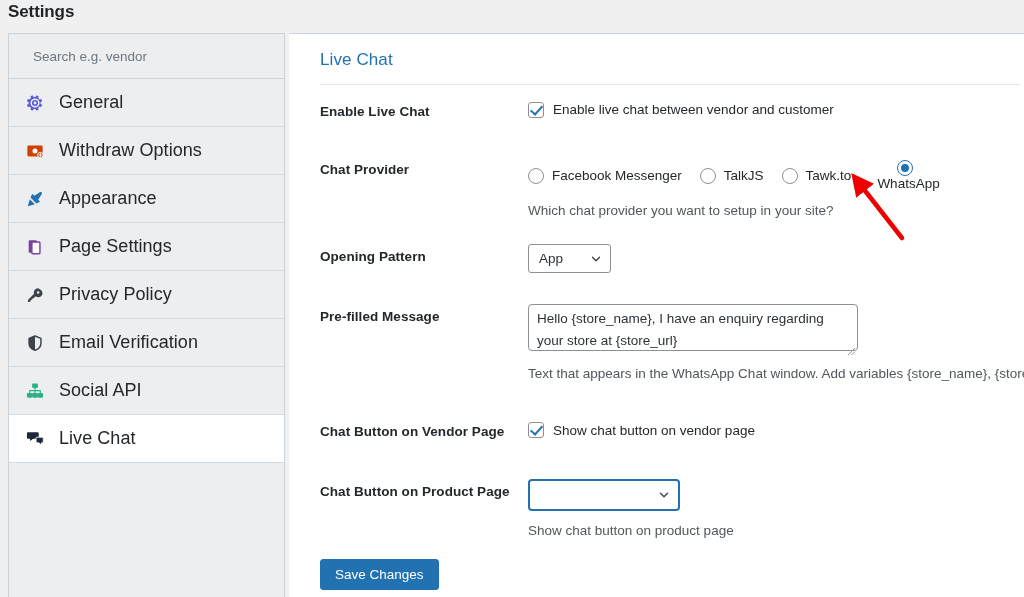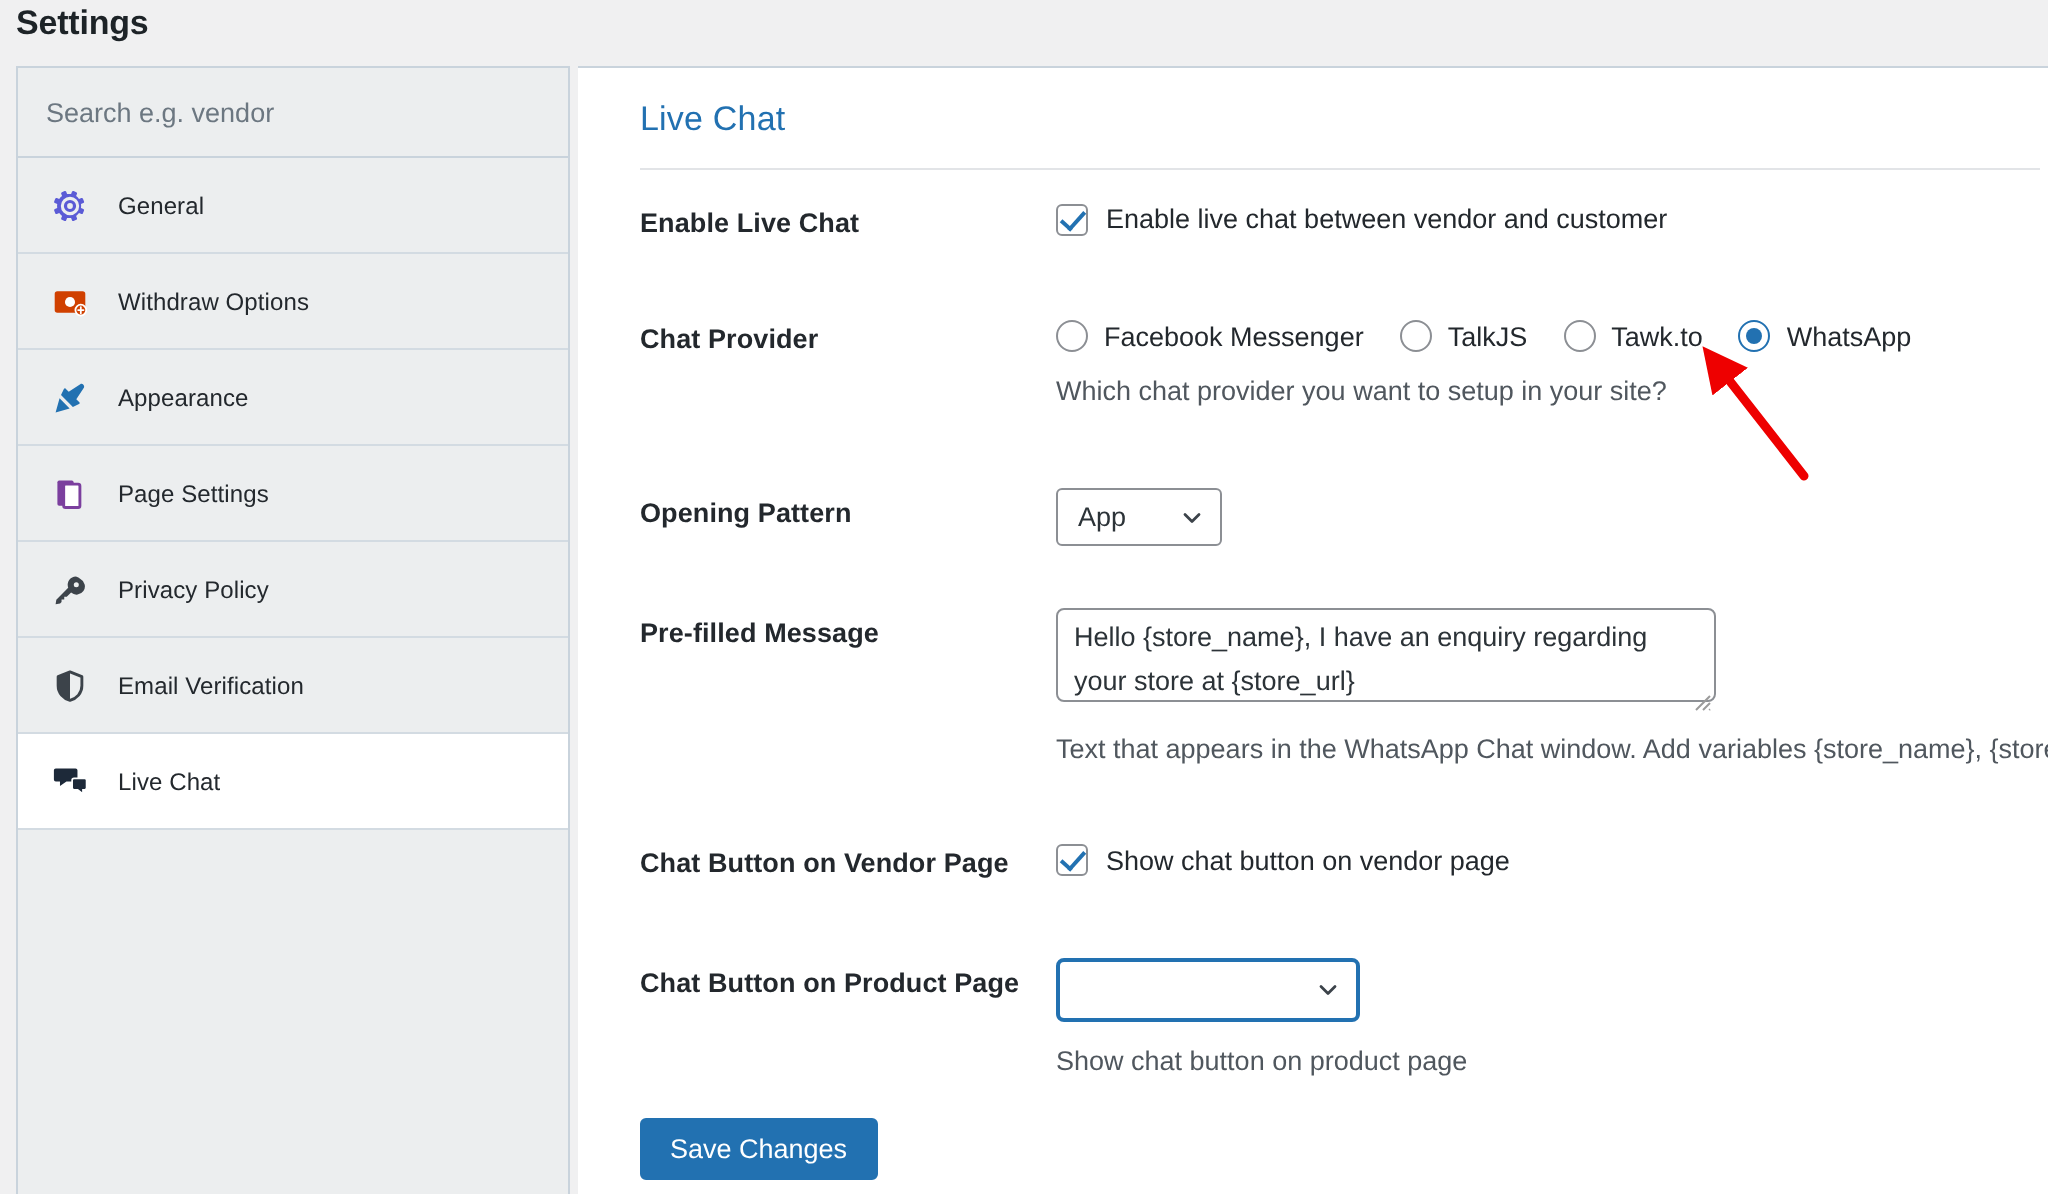--- a/index.html
+++ b/index.html
@@ -48,37 +48,38 @@
   }
   .search-input {
     border: none;
     outline: none;
     background: transparent;
     font-family: "Liberation Sans", sans-serif;
     font-size: 13.5px;
     color: #50575e;
     width: 240px;
     padding: 0;
+    margin-left: 10px;
   }
   .search-input::placeholder { color: #6c7781; opacity: 1; }
 
   .nav-item {
     height: 48px;
     display: flex;
     align-items: center;
     padding-left: 16px;
     border-bottom: 1px solid #d3dbe2;
     cursor: pointer;
     background: #eceeef;
   }
   .nav-item.active {
     background: #ffffff;
   }
   .nav-label {
-    font-size: 12px;
+    font-size: 18px;
     color: #23282d;
     margin-left: 14px;
     letter-spacing: 0.05px;
   }
   .nav-icon {
     width: 20px; height: 20px;
     display: flex; align-items: center; justify-content: center;
     flex: 0 0 20px;
   }
   .nav-icon svg { display: block; }
@@ -148,21 +149,21 @@
   }
   .cb-text {
     font-size: 13.5px;
     color: #23282d;
     margin-left: 9px;
   }
 
   
   .radio-group { display: flex; align-items: center; }
   .radio-wrap { display: flex; align-items: center; margin-right: 18px; cursor: pointer; }
-  .radio-wrap:last-child { margin-right: 0; }
+  .radio-wrap:last-child { margin-right: 0; flex-direction: column; }
   .rb {
     width: 16px; height: 16px;
     border: 1px solid #8c8f94;
     border-radius: 50%;
     background: #fff;
     position: relative;
     flex: 0 0 16px;
   }
   .rb.selected {
     border-color: #2271b1;
@@ -333,20 +334,32 @@
     <div class="nav-item">
       <span class="nav-icon">
         <svg width="18" height="18" viewBox="0 0 20 20" fill="none" stroke="#3c434a" stroke-width="1.6" stroke-linejoin="round">
           <path d="M10 2.2L3.4 4.8v5.1c0 4 2.8 7 6.6 8.1 3.8-1.1 6.6-4.1 6.6-8.1V4.8L10 2.2z"></path>
           <path d="M10 2.2L3.4 4.8v5.1c0 4 2.8 7 6.6 8.1V2.2z" fill="#3c434a" stroke="none"></path>
         </svg>
       </span>
       <span class="nav-label">Email Verification</span>
     </div>
 
+    <div class="nav-item">
+      <span class="nav-icon">
+        <svg width="18" height="18" viewBox="0 0 20 20" fill="#2eb086" stroke="#2eb086" stroke-width="1.2">
+          <rect x="7.4" y="2.2" width="5.2" height="4" rx="0.6"></rect>
+          <rect x="1.6" y="12.8" width="5" height="4" rx="0.6"></rect>
+          <rect x="7.5" y="12.8" width="5" height="4" rx="0.6"></rect>
+          <rect x="13.4" y="12.8" width="5" height="4" rx="0.6"></rect>
+          <path d="M10 6.2v3.4M4.1 12.8V9.6h11.8v3.2M10 9.6v3.2" fill="none" stroke-width="1.2"></path>
+        </svg>
+      </span>
+      <span class="nav-label">Social API</span>
+    </div>
 
     <div class="nav-item active">
       <span class="nav-icon">
         <svg width="19" height="19" viewBox="0 0 20 20" fill="#1d2939">
           <path d="M2 3.4h10.4a1 1 0 011 1v4.8a1 1 0 01-1 1H7.6L4.2 12.6V10.2H2a1 1 0 01-1-1V4.4a1 1 0 011-1z"></path>
           <path d="M11.6 8.6h5.6a1 1 0 011 1v4a1 1 0 01-1 1h-.9v2.2l-2.8-2.2h-1.9a1 1 0 01-1-1v-4a1 1 0 011-1z" stroke="#ffffff" stroke-width="0.9"></path>
         </svg>
       </span>
       <span class="nav-label">Live Chat</span>
     </div>

